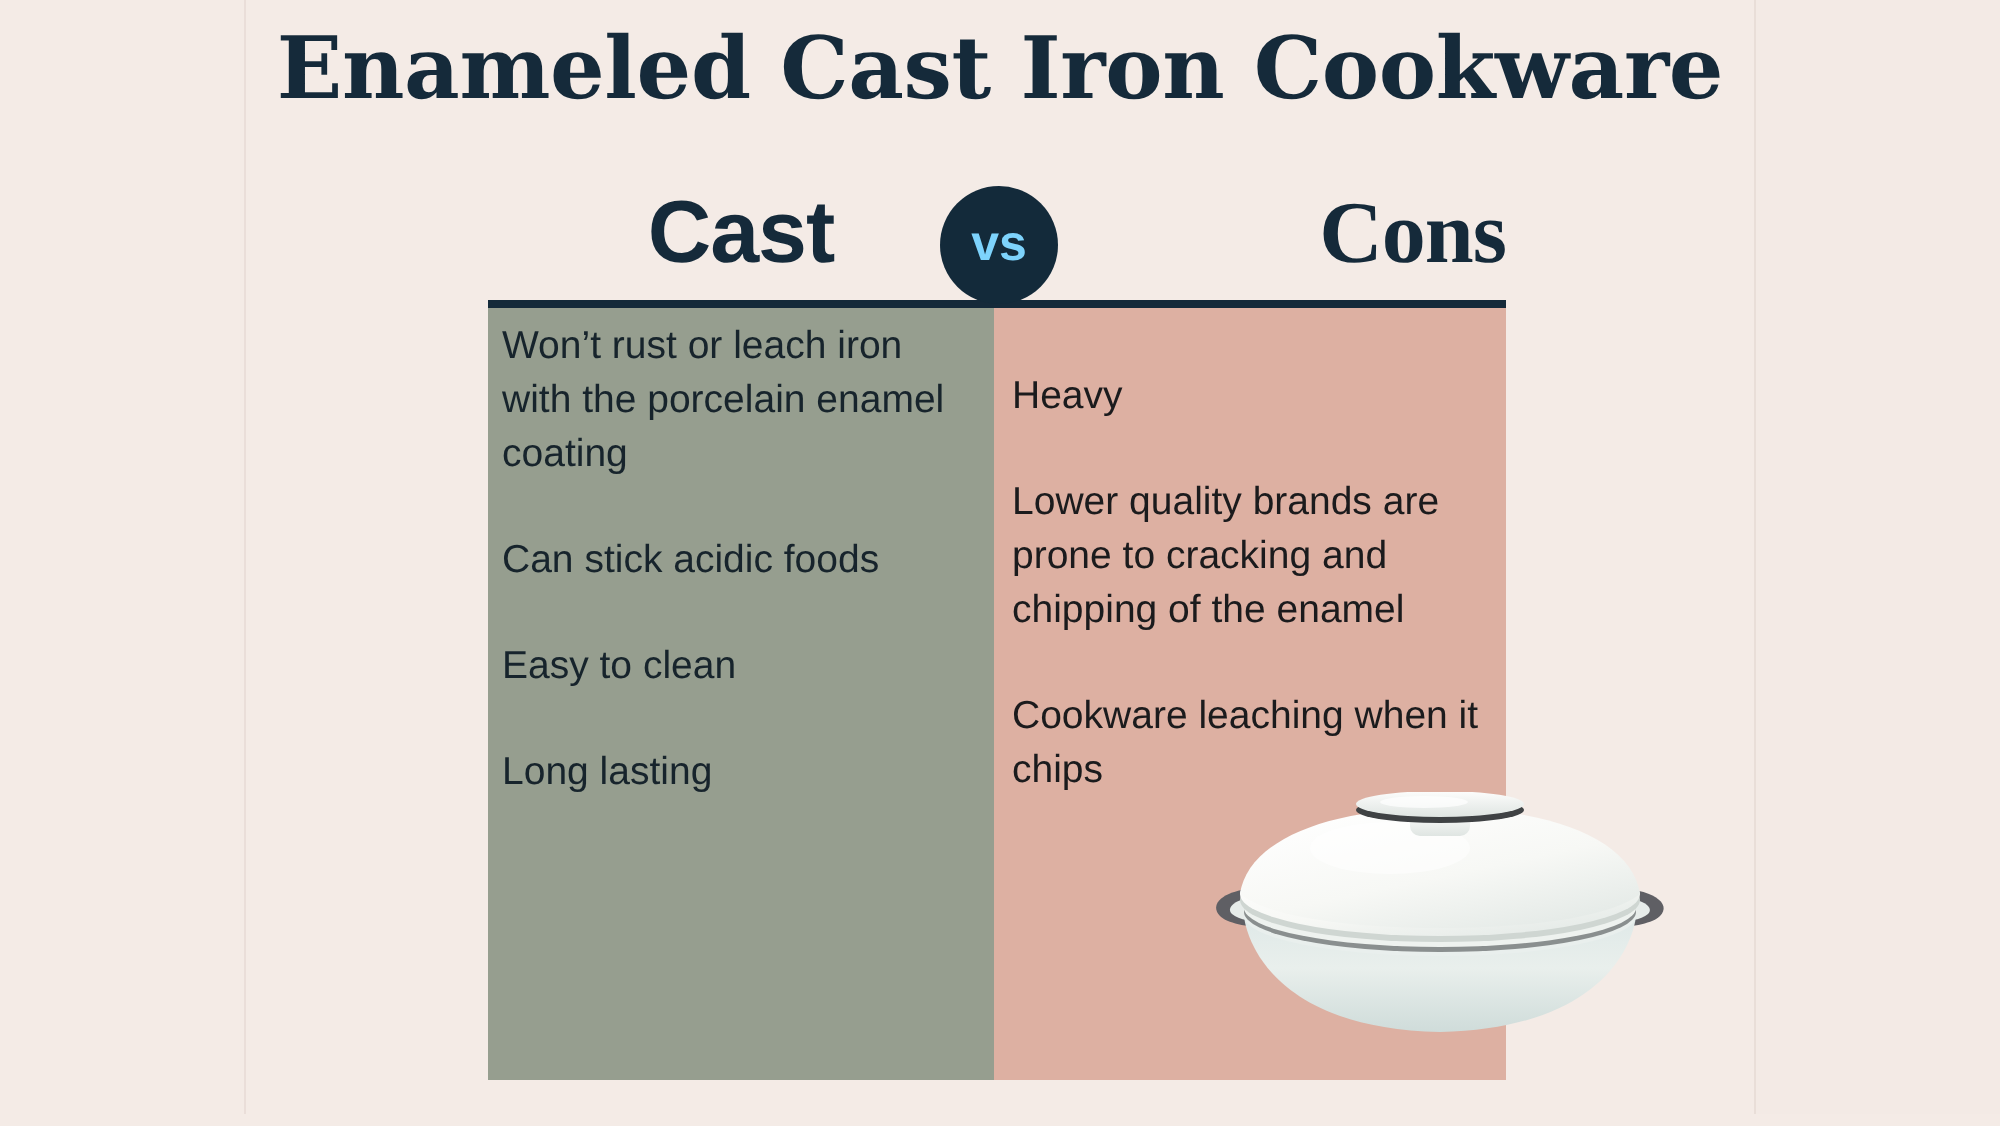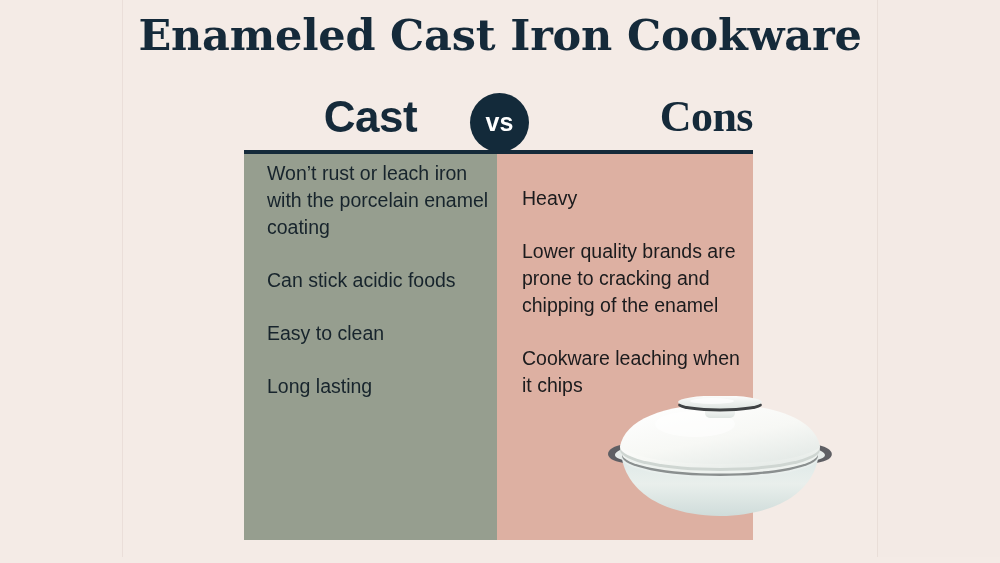--- a/index.html
+++ b/index.html
@@ -70,21 +70,21 @@
   #cons-heading { left: 503px; width: 250px; text-align: right; font-family: Liberation Serif, serif; }
 
   #vs-badge {
     position: absolute;
     left: 470px;
     top: 93px;
     width: 59px;
     height: 59px;
     border-radius: 50%;
     background: #132a3a;
-    color: #ffffff;
+    color: #7dd3fc;
     font-size: 25px;
     font-weight: 700;
     display: flex;
     align-items: center;
     justify-content: center;
     letter-spacing: 0px;
     z-index: 6;
   }
 
   
@@ -110,21 +110,21 @@
     position: absolute;
     left: 497px;
     top: 154px;
     width: 256px;
     height: 386px;
     background: #ddb0a2;
     overflow: hidden;
   }
   .col-inner {
     position: absolute;
-    left: 16px;
+    left: 0;
     top: 0;
     padding: 6px 8px 0 8px;
   }
   #pros-panel .col-inner { padding-left: 7px; }
   #cons-panel .col-inner { padding-left: 9px; }
 
   .item {
     font-size: 19.5px;
     line-height: 27px;
     color: #1d2a33;

